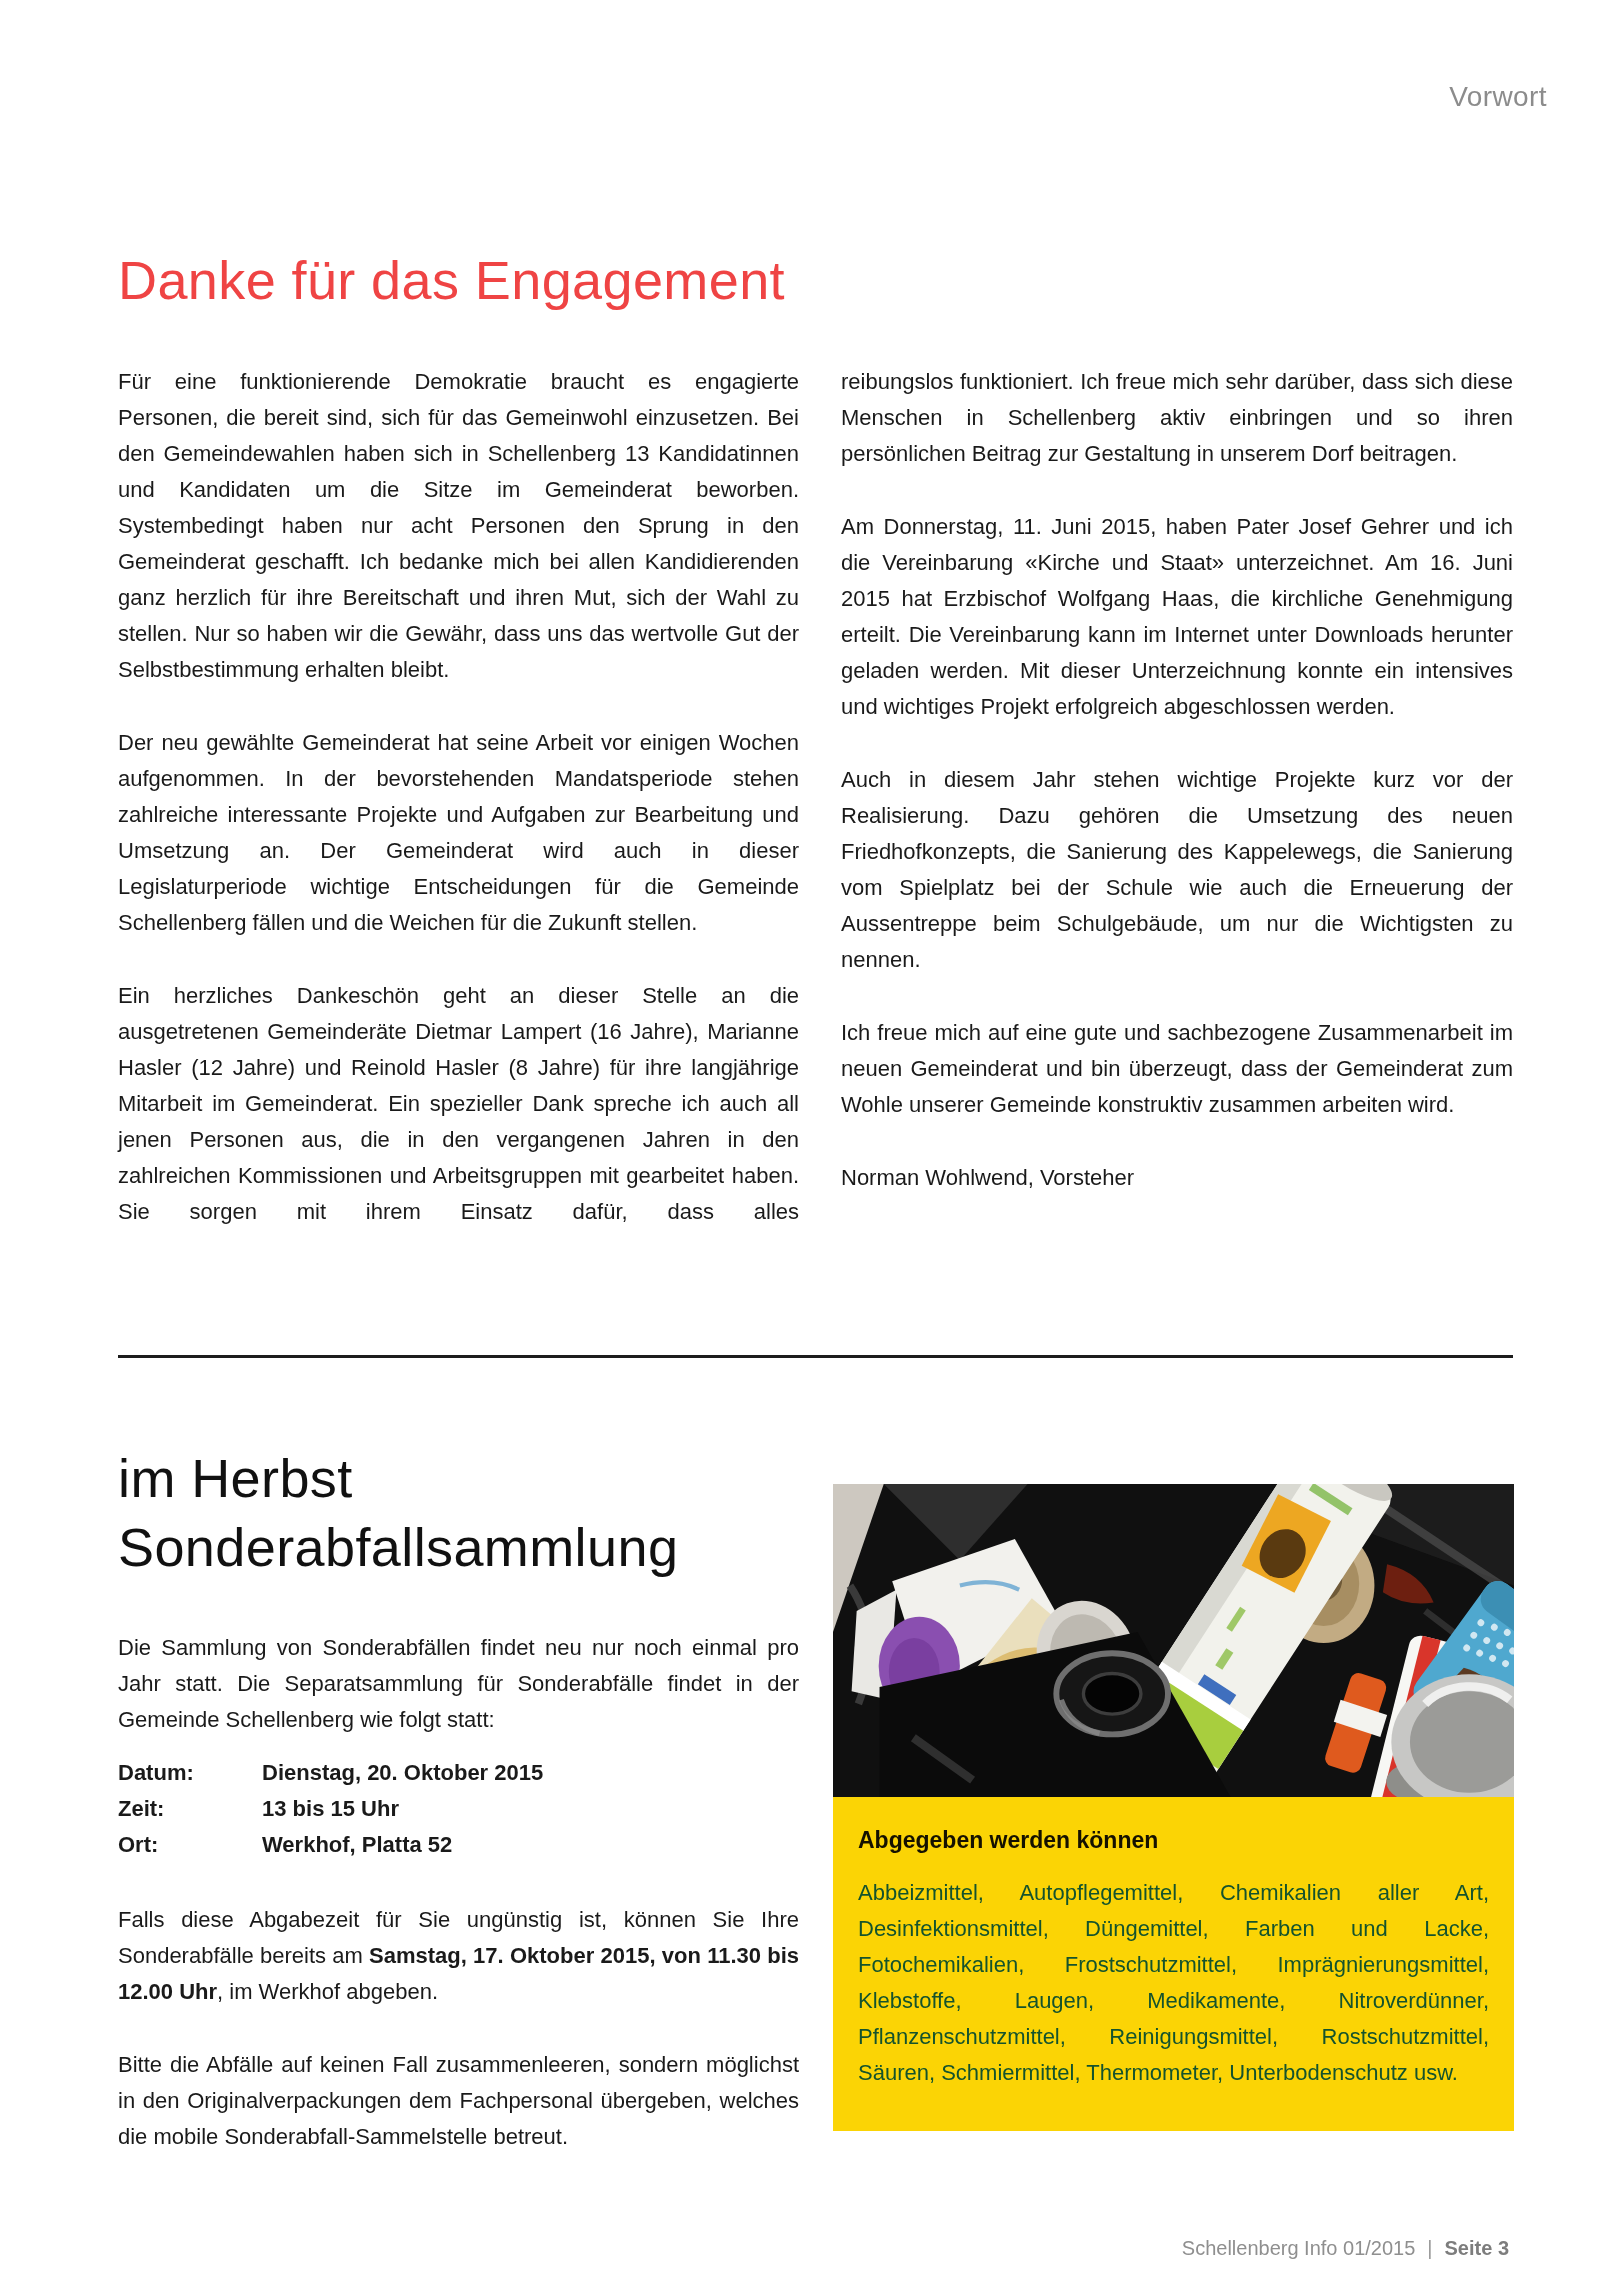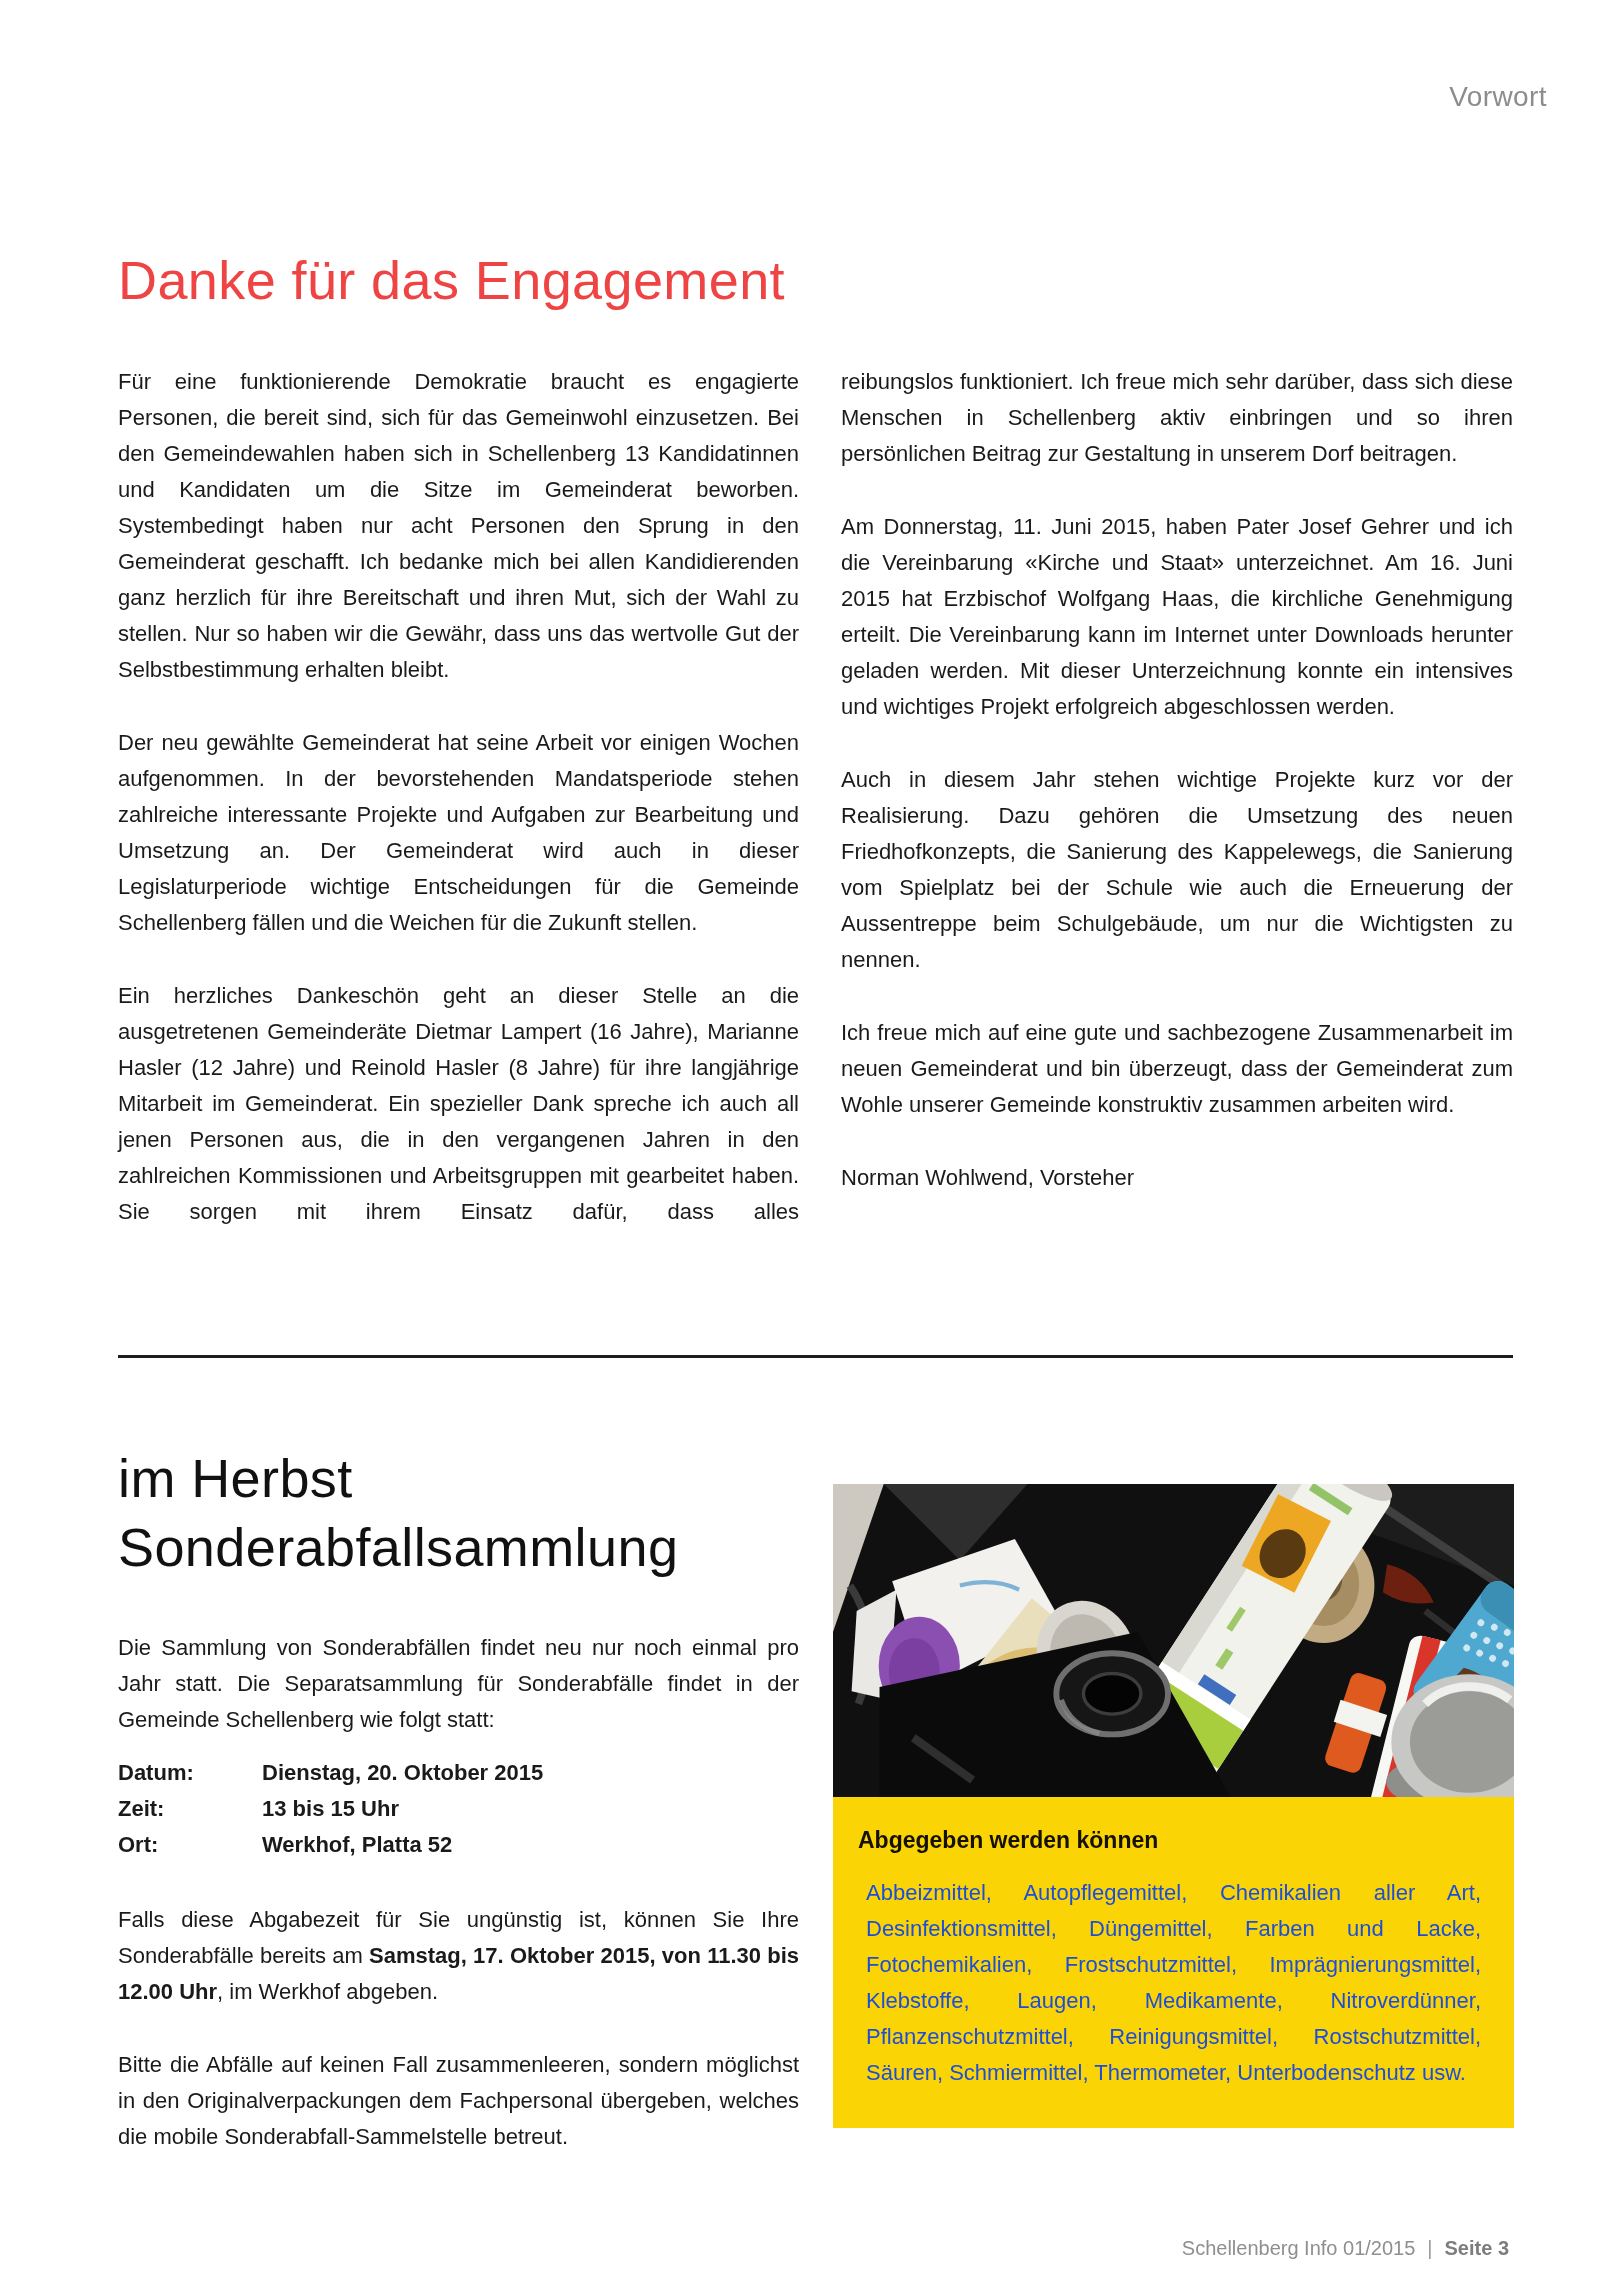--- a/index.html
+++ b/index.html
@@ -47,27 +47,27 @@
   .para-falls{margin-top:39px !important;}
   .para-bitte{margin-top:24px !important;margin-bottom:0 !important;}
   .figure-col{
     position:absolute;top:1484px;left:833px;width:681px;
   }
   .photo{
     width:681px;height:313px;display:block;background:#101010;
   }
   .info-box{
     width:681px;box-sizing:border-box;background:#FBD405;
-    padding:25px 25px 29px 25px;
+    padding:25px 25px 40px 25px;
   }
   .info-box-title{
     font-size:23px;font-weight:700;line-height:36px;margin:0 0 17px 0;color:#151100;
   }
   .info-box-body{
-    font-size:22px;line-height:36px;margin:8px;text-align:justify;color:#1d4ed8;
+    font-size:22px;line-height:36px;margin:0;text-align:justify;color:#14532d;
   }
   .footer{
     position:absolute;top:2237px;right:114px;
     font-size:20px;color:#8f8f8f;
   }
   .footer .sep{color:#9a9a9a;padding:0 12px;}
   .footer .page-num{font-weight:700;color:#7d7d7d;}
 </style>
 </head>
 <body>

